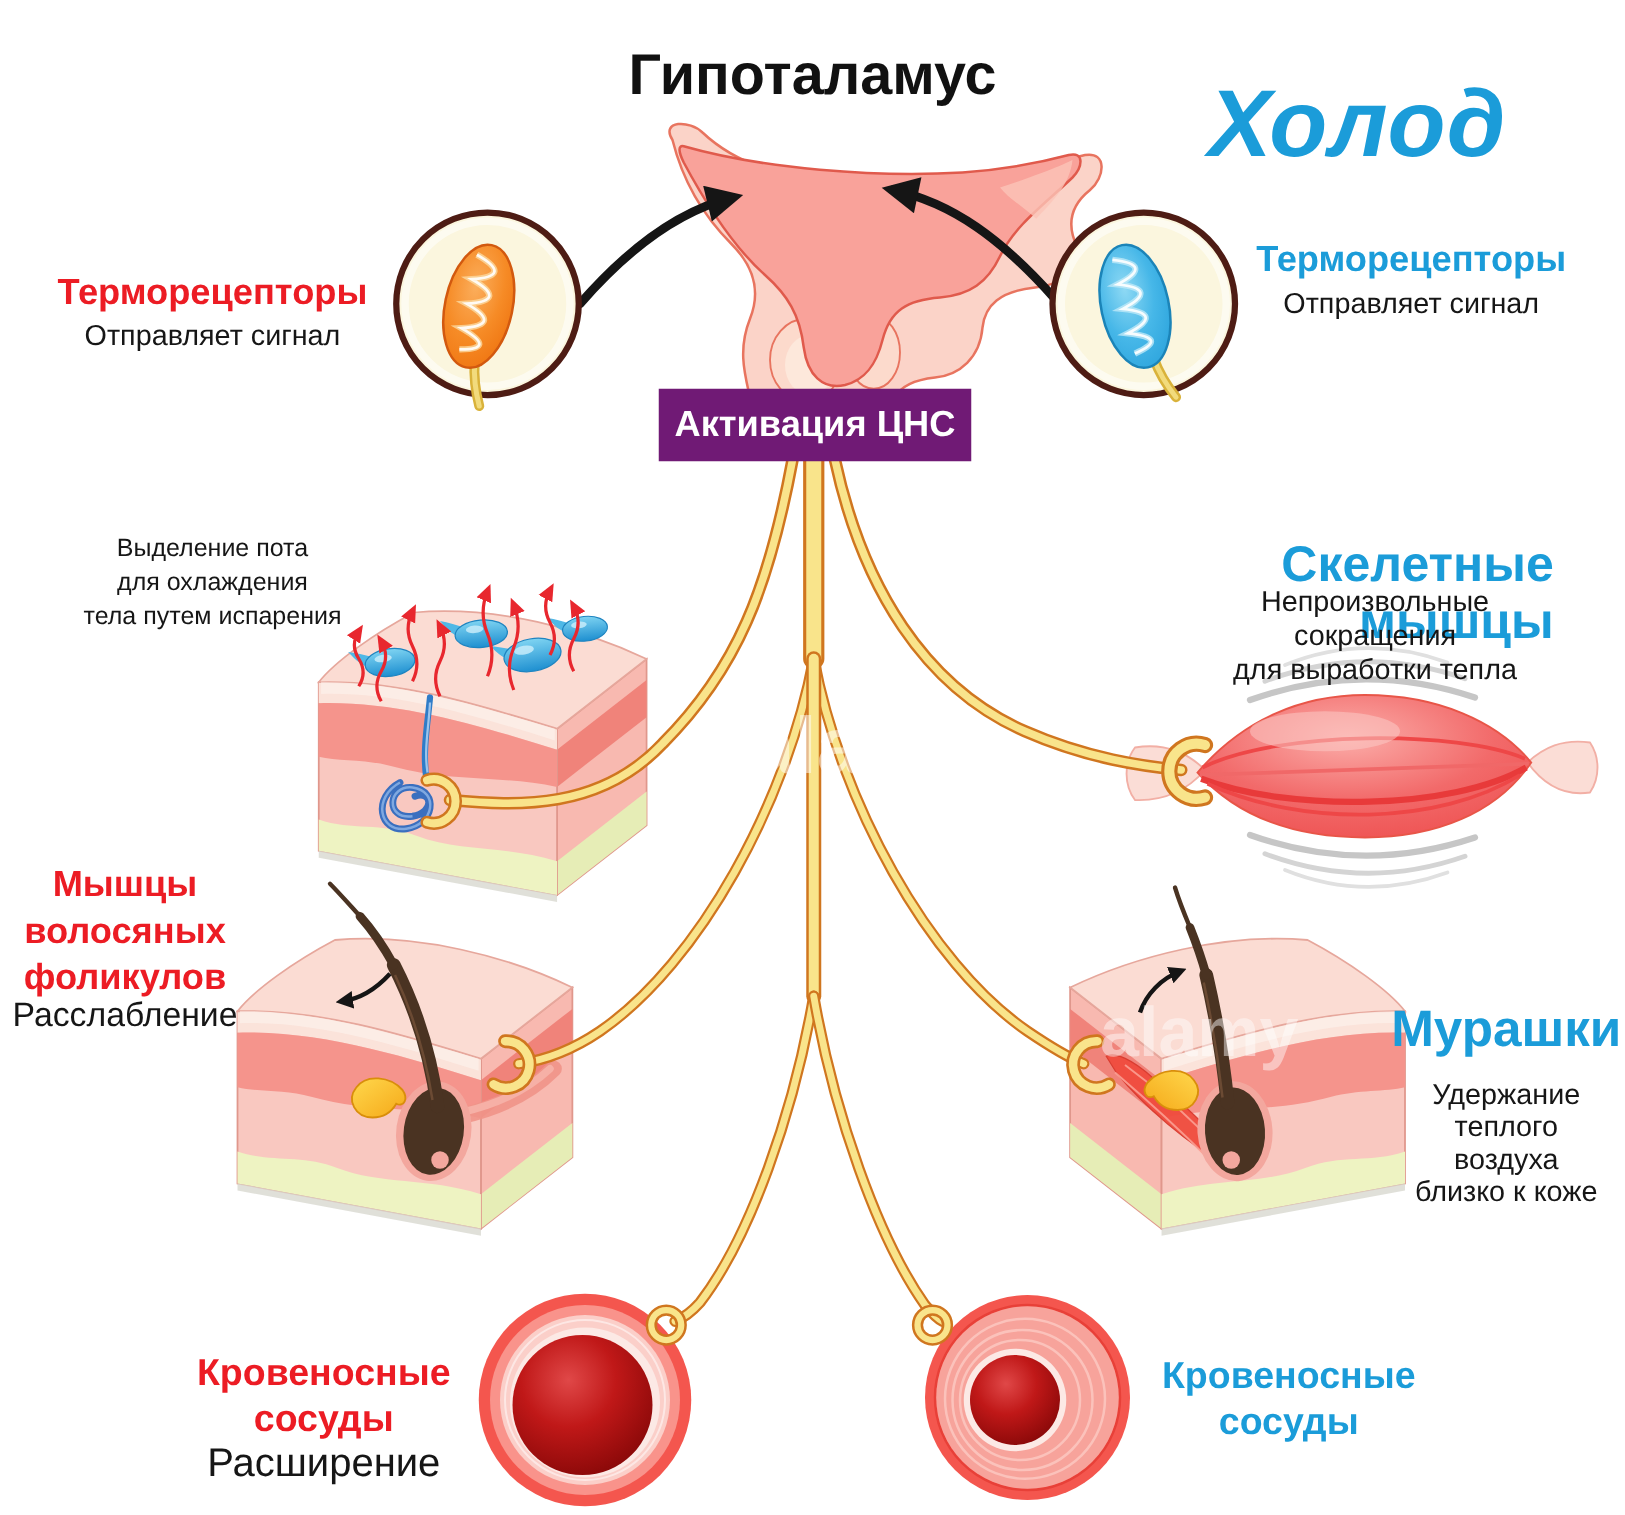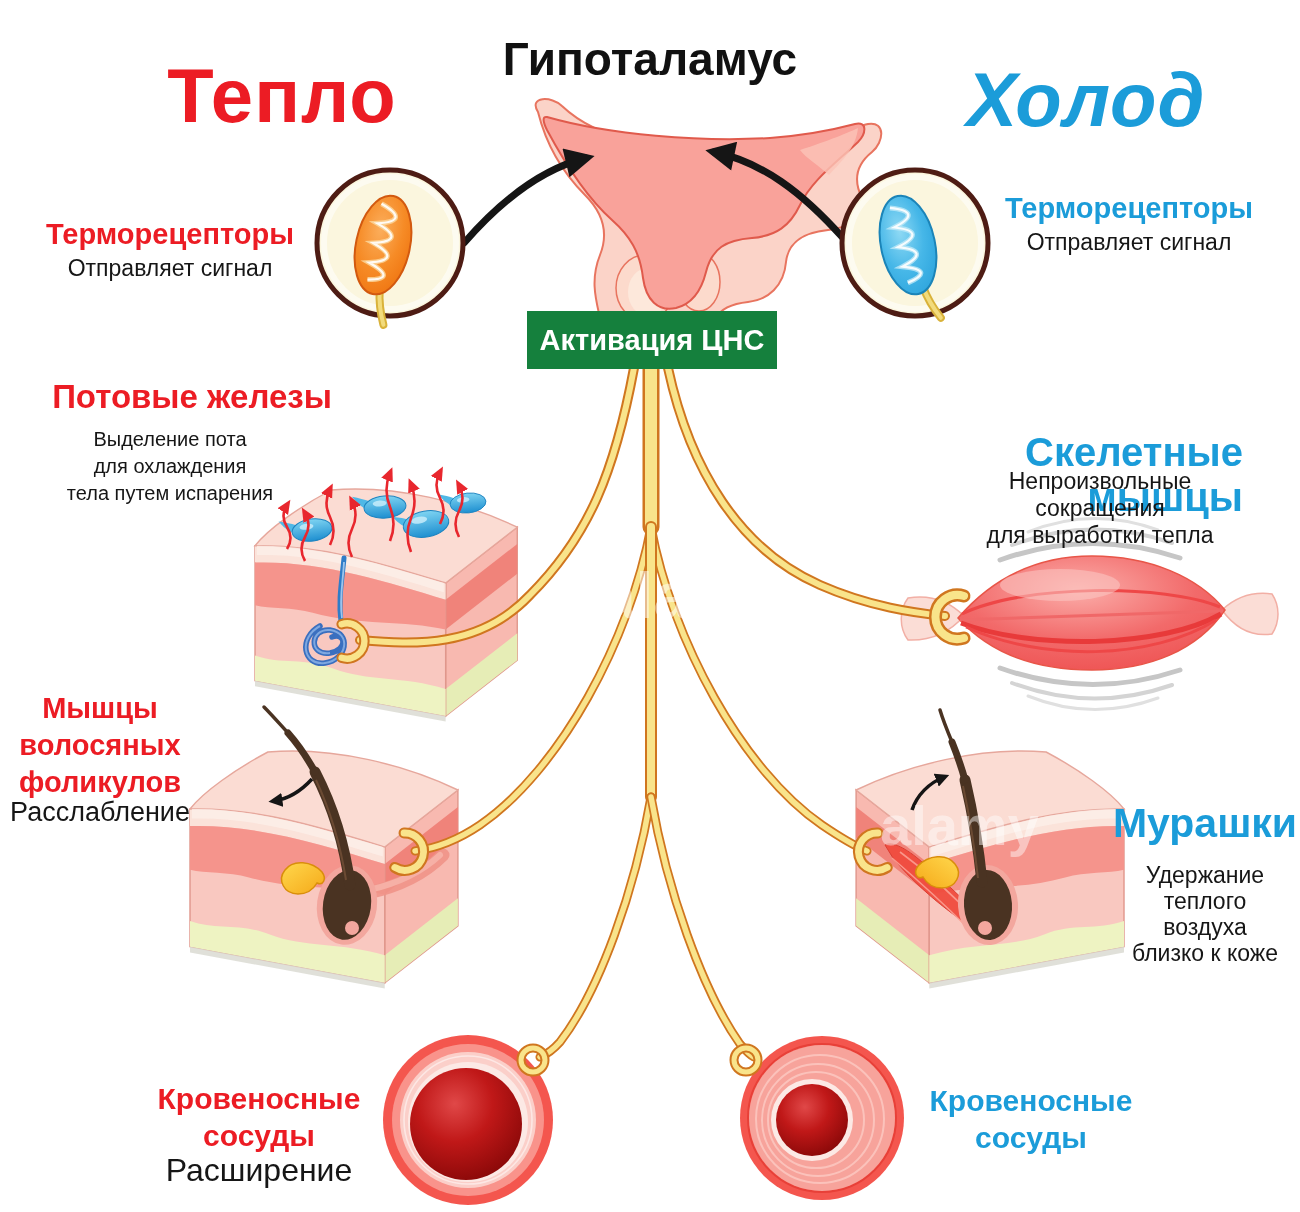--- a/index.html
+++ b/index.html
@@ -8,21 +8,21 @@
   .abs{position:absolute;}
   svg{position:absolute;left:0;top:0;}
   .pre{white-space:pre-line;}
   .red{color:#EC1C24;}
   .blue{color:#1B9CD9;}
   .blk{color:#161616;}
   .ctr{text-align:center;}
   .h-big{font-size:76px;font-weight:bold;letter-spacing:1px;}
   .h-title{font-size:46px;font-weight:bold;color:#111;}
   .h-sec{font-weight:bold;}
-  .cns-box{background:#15803d;color:#fff;font-weight:bold;font-size:29px;
+  .cns-box{background:#701a75;color:#fff;font-weight:bold;font-size:29px;
            display:flex;align-items:center;justify-content:center;}
 </style>
 </head>
 <body>
 
 <div id="canvas">
 
 <svg width="1300" height="1212" viewBox="0 0 1300 1212">
   <defs>
     <marker id="ah-black" viewBox="0 0 10 10" refX="7" refY="5" markerWidth="5" markerHeight="4.2" orient="auto">
@@ -290,39 +290,35 @@
   <g font-family="Liberation Sans, sans-serif" font-weight="bold">
     <text x="600" y="618" font-size="64" fill="#FFFFFF" opacity="0.5">alamy</text>
     <text x="880" y="845" font-size="56" fill="#FFFFFF" opacity="0.45">alamy</text>
   </g>
 </svg>
 
 <div class="abs h-title" style="left:400px;top:32px;width:500px;">
   <div class="ctr">Гипоталамус</div>
 </div>
 
-<div class="abs h-big red ctr" style="left:132px;top:52px;width:300px;">Тепло</div>
 <div class="abs h-big blue ctr" style="left:936px;top:56px;width:300px;font-style:italic;">Холод</div>
 
 <div class="abs ctr" style="left:20px;top:218px;width:300px;">
   <div class="h-sec red" style="font-size:29px;">Терморецепторы</div>
   <div class="blk" style="font-size:23px;margin-top:4px;">Отправляет сигнал</div>
 </div>
 <div class="abs ctr" style="left:979px;top:192px;width:300px;">
   <div class="h-sec blue" style="font-size:29px;">Терморецепторы</div>
   <div class="blk" style="font-size:23px;margin-top:4px;">Отправляет сигнал</div>
 </div>
 
 <div class="abs cns-box" style="left:527px;top:311px;width:250px;height:58px;">
   <span>Активация ЦНС</span>
 </div>
 
-<div class="abs ctr" style="left:42px;top:378px;width:300px;">
-  <div class="h-sec red" style="font-size:33px;">Потовые железы</div>
-</div>
 <div class="abs ctr pre blk" style="left:20px;top:426px;width:300px;font-size:20px;line-height:27px;">Выделение пота
 для охлаждения
 тела путем испарения</div>
 
 <div class="abs ctr" style="left:943px;top:430px;width:300px;">
   <div class="h-sec blue" style="font-size:40px;text-align:right;">Скелетные мышцы</div>
 </div>
 <div class="abs ctr pre blk" style="left:950px;top:468px;width:300px;font-size:23px;line-height:27px;">Непроизвольные
 сокращения
 для выработки тепла</div>

